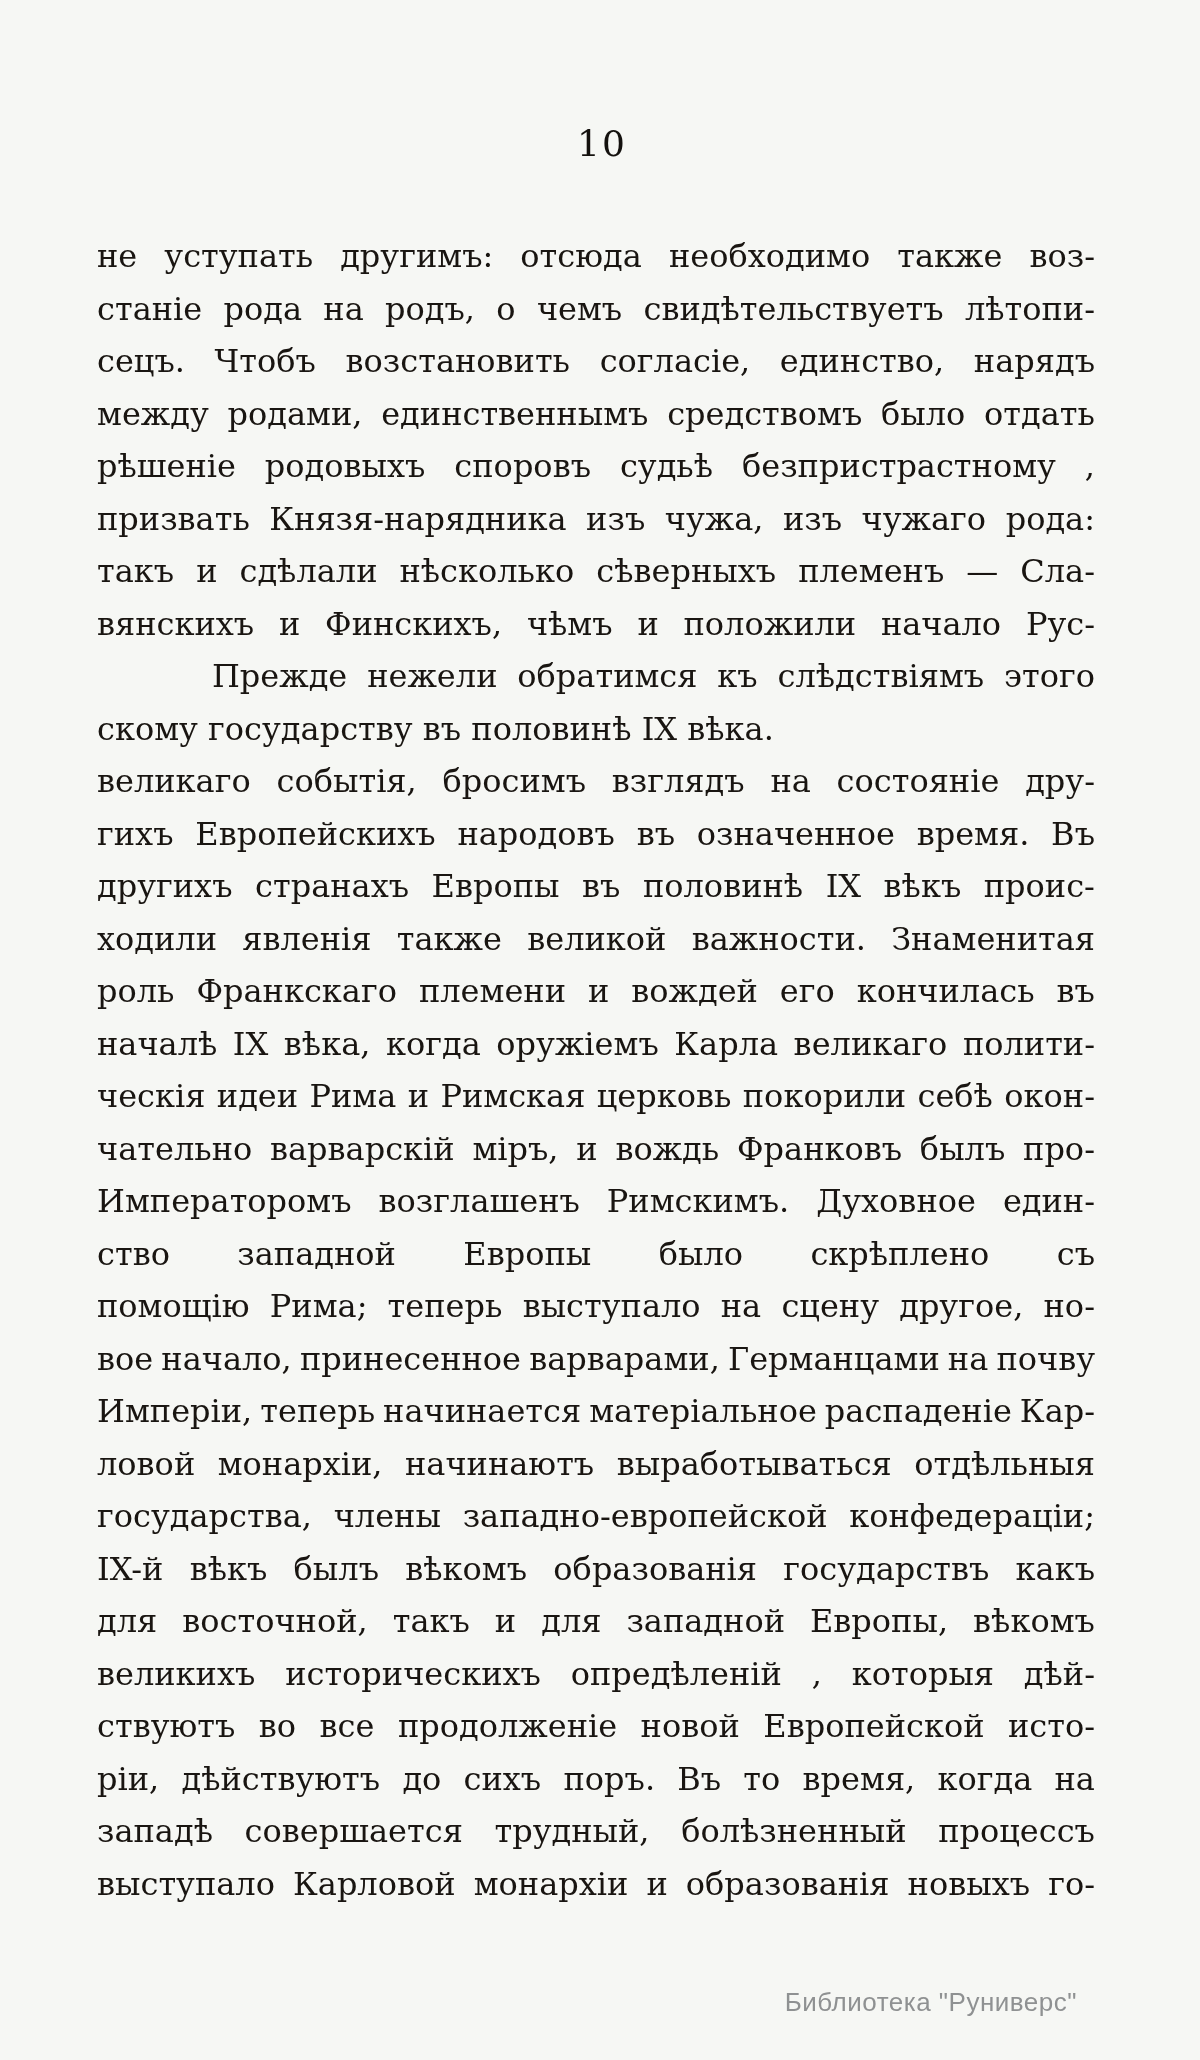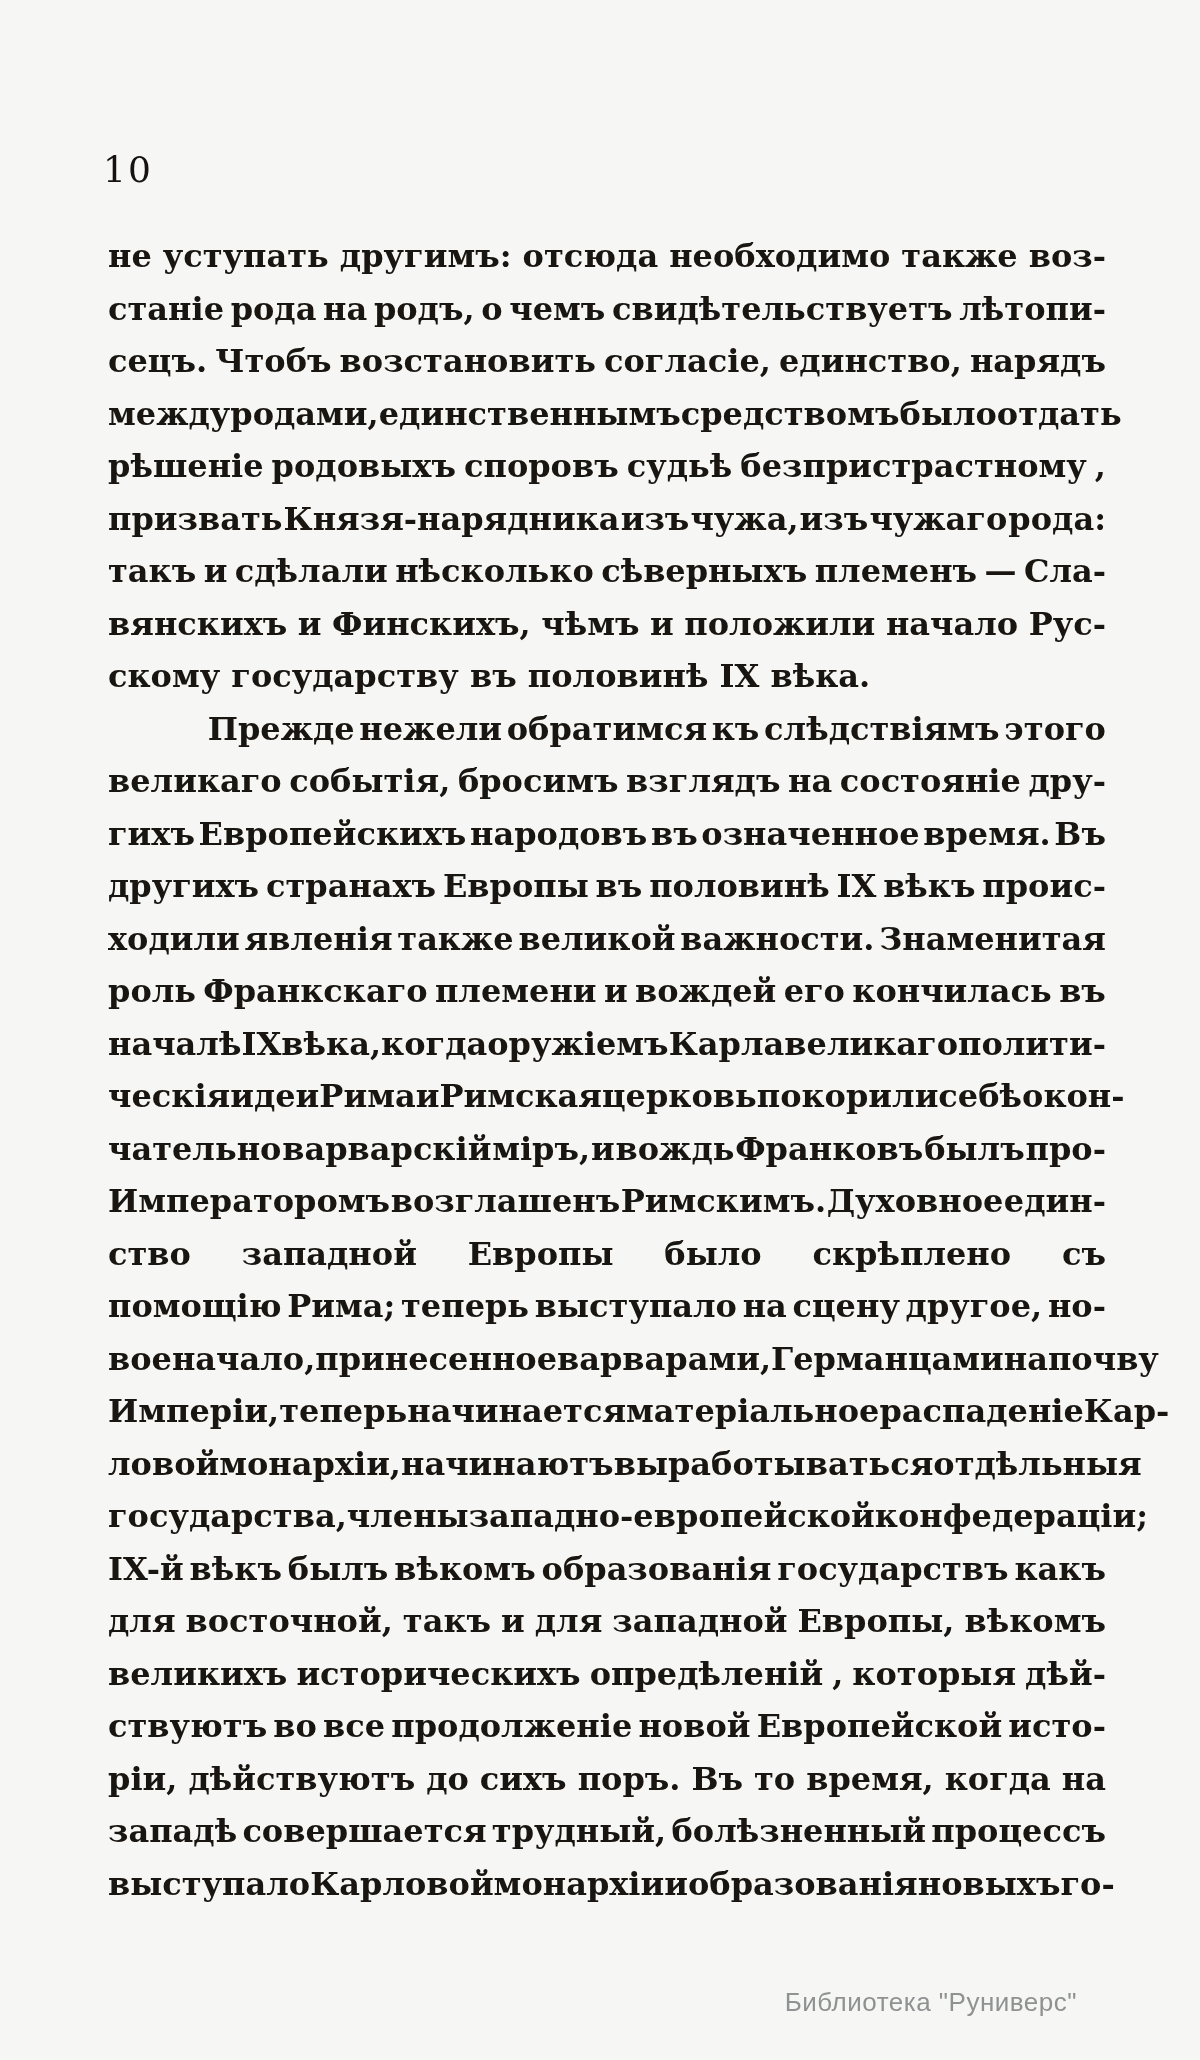--- a/index.html
+++ b/index.html
@@ -10,35 +10,34 @@
     width: 1200px;
     height: 2060px;
     position: relative;
     background: #f6f7f4;
     overflow: hidden;
     font-family: "DejaVu Serif", "Liberation Serif", serif;
     color: #191511;
   }
   .page-number {
     position: absolute;
-    top: 148px;
+    top: 122px;
     left: 103px;
     width: 998px;
-    text-align: left;
+    text-align: center;
     font-size: 36px;
     line-height: 44px;
     letter-spacing: 2px;
     color: #14110e;
   }
   .text-block {
     position: absolute;
     top: 230px;
-    left: 108px;
+    left: 97px;
     width: 998px;
-    font-weight: bold;
   }
   .line {
     height: 52.5px;
     line-height: 52.5px;
     font-size: 32px;
     white-space: nowrap;
   }
   .line.justify {
     display: flex;
     justify-content: space-between;
@@ -129,30 +128,30 @@
     <div class="line justify">
       <span>вянскихъ</span>
       <span>и</span>
       <span>Финскихъ,</span>
       <span>чѣмъ</span>
       <span>и</span>
       <span>положили</span>
       <span>начало</span>
       <span>Рус-</span>
     </div>
-    <div class="line">скому государству въ половинѣ IX вѣка.</div>
     <div class="line justify">
       <span class="indent"></span>
       <span>Прежде</span>
       <span>нежели</span>
       <span>обратимся</span>
       <span>къ</span>
       <span>слѣдствіямъ</span>
       <span>этого</span>
     </div>
+    <div class="line">скому государству въ половинѣ IX вѣка.</div>
     <div class="line justify">
       <span>великаго</span>
       <span>событія,</span>
       <span>бросимъ</span>
       <span>взглядъ</span>
       <span>на</span>
       <span>состояніе</span>
       <span>дру-</span>
     </div>
     <div class="line justify">

